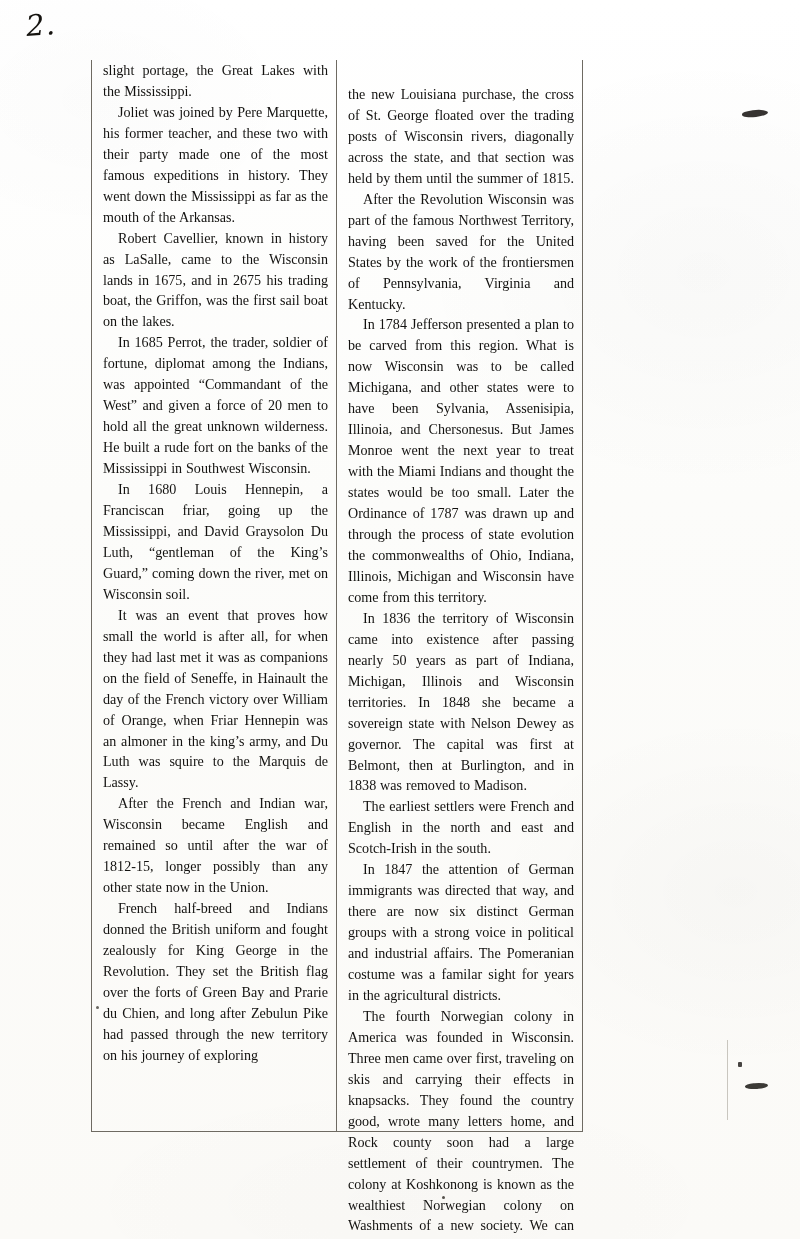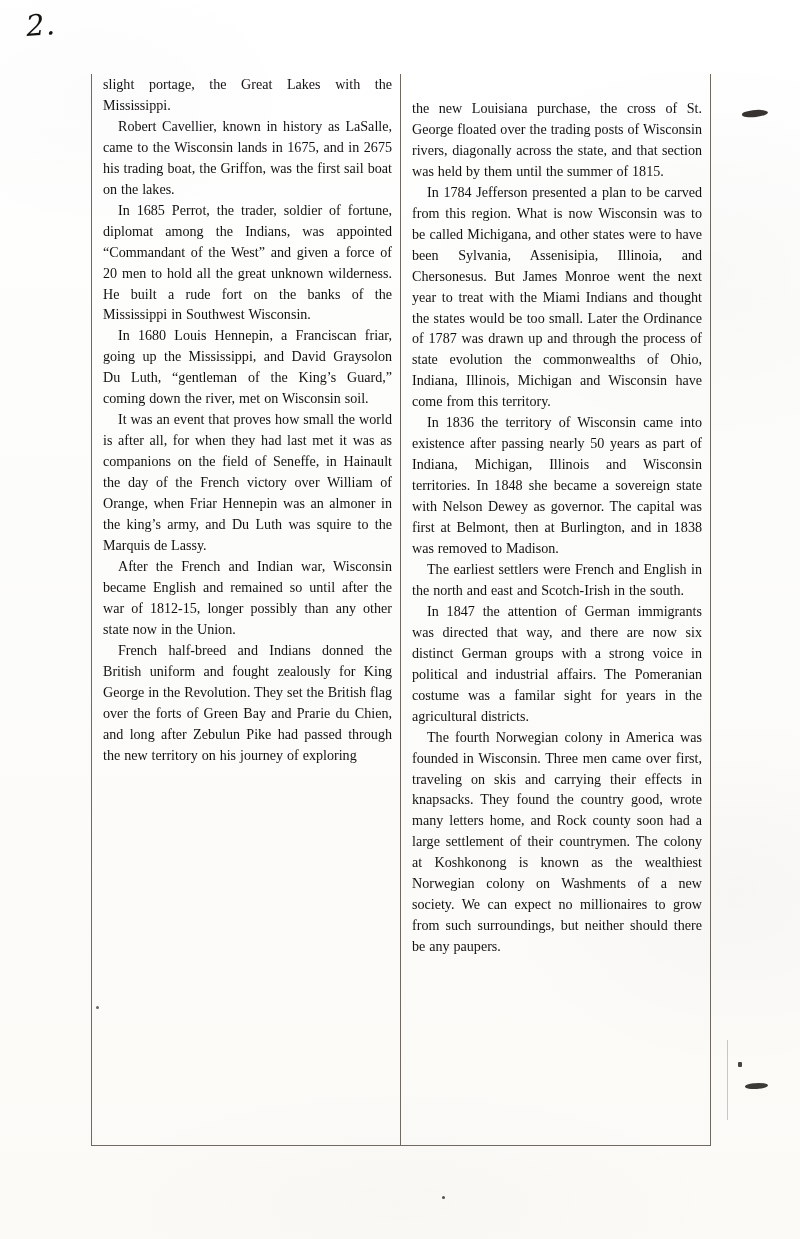--- a/index.html
+++ b/index.html
@@ -39,22 +39,22 @@
     color: #15130f;
     letter-spacing: 1px;
     z-index: 5;
     transform: rotate(-4deg);
   }
 
   
   .text-block {
     position: absolute;
     left: 91px;
-    top: 74px;
-    width: 620px;
+    top: 60px;
+    width: 492px;
     height: 1072px;
     display: flex;
     z-index: 3;
     border-left: 1.4px solid #6e6a62;
     border-right: 1.4px solid #6e6a62;
     border-bottom: 1.4px solid #6e6a62;
     box-sizing: border-box;
     justify-content: flex-end;
   }
 
@@ -143,30 +143,32 @@
 <body>
 
 <div class="paper-texture"></div>
 
 <div class="page-number">2.</div>
 
 <div class="text-block">
 
   <div class="column left">
     <p class="para first">slight portage, the Great Lakes with the Mississippi.</p>
+    <p class="para">Joliet was joined by Pere Marquette, his former teacher, and these two with their party made one of the most famous expeditions in history. They went down the Mississippi as far as the mouth of the Arkansas.</p>
     <p class="para">Robert Cavellier, known in history as LaSalle, came to the Wisconsin lands in 1675, and in 2675 his trading boat, the Griffon, was the first sail boat on the lakes.</p>
     <p class="para">In 1685 Perrot, the trader, soldier of fortune, diplomat among the Indians, was appointed “Commandant of the West” and given a force of 20 men to hold all the great unknown wilderness. He built a rude fort on the banks of the Mississippi in Southwest Wisconsin.</p>
     <p class="para">In 1680 Louis Hennepin, a Franciscan friar, going up the Mississippi, and David Graysolon Du Luth, “gentleman of the King’s Guard,” coming down the river, met on Wisconsin soil.</p>
     <p class="para">It was an event that proves how small the world is after all, for when they had last met it was as companions on the field of Seneffe, in Hainault the day of the French victory over William of Orange, when Friar Hennepin was an almoner in the king’s army, and Du Luth was squire to the Marquis de Lassy.</p>
     <p class="para">After the French and Indian war, Wisconsin became English and remained so until after the war of 1812-15, longer possibly than any other state now in the Union.</p>
     <p class="para">French half-breed and Indians donned the British uniform and fought zealously for King George in the Revolution. They set the British flag over the forts of Green Bay and Prarie du Chien, and long after Zebulun Pike had passed through the new territory on his journey of exploring</p>
   </div>
 
   <div class="column right">
     <p class="para first">the new Louisiana purchase, the cross of St. George floated over the trading posts of Wisconsin rivers, diagonally across the state, and that section was held by them until the summer of 1815.</p>
+    <p class="para">After the Revolution Wisconsin was part of the famous Northwest Territory, having been saved for the United States by the work of the frontiersmen of Pennsylvania, Virginia and Kentucky.</p>
     <p class="para">In 1784 Jefferson presented a plan to be carved from this region. What is now Wisconsin was to be called Michigana, and other states were to have been Sylvania, Assenisipia, Illinoia, and Chersonesus. But James Monroe went the next year to treat with the Miami Indians and thought the states would be too small. Later the Ordinance of 1787 was drawn up and through the process of state evolution the commonwealths of Ohio, Indiana, Illinois, Michigan and Wisconsin have come from this territory.</p>
     <p class="para">In 1836 the territory of Wisconsin came into existence after passing nearly 50 years as part of Indiana, Michigan, Illinois and Wisconsin territories. In 1848 she became a sovereign state with Nelson Dewey as governor. The capital was first at Belmont, then at Burlington, and in 1838 was removed to Madison.</p>
     <p class="para">The earliest settlers were French and English in the north and east and Scotch-Irish in the south.</p>
     <p class="para">In 1847 the attention of German immigrants was directed that way, and there are now six distinct German groups with a strong voice in political and industrial affairs. The Pomeranian costume was a familar sight for years in the agricultural districts.</p>
     <p class="para">The fourth Norwegian colony in America was founded in Wisconsin. Three men came over first, traveling on skis and carrying their effects in knapsacks. They found the country good, wrote many letters home, and Rock county soon had a large settlement of their countrymen. The colony at Koshkonong is known as the wealthiest Norwegian colony on Washments of a new society. We can expect no millionaires to grow from such surroundings, but neither should there be any paupers.</p>
   </div>
 
 </div>
 
 <div class="edge-rule"></div>

